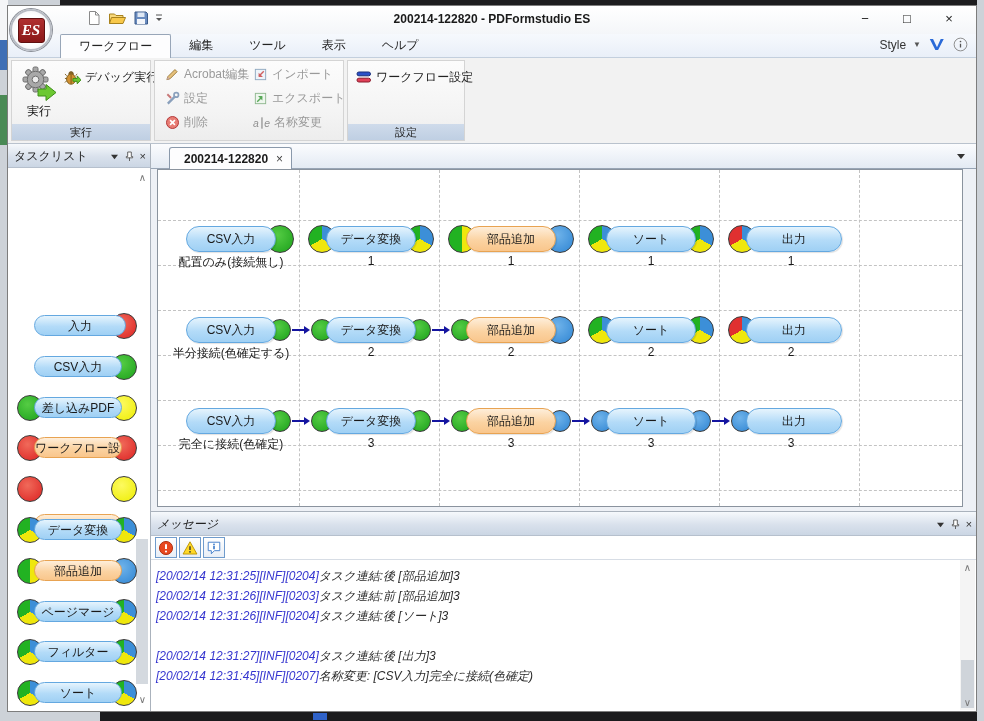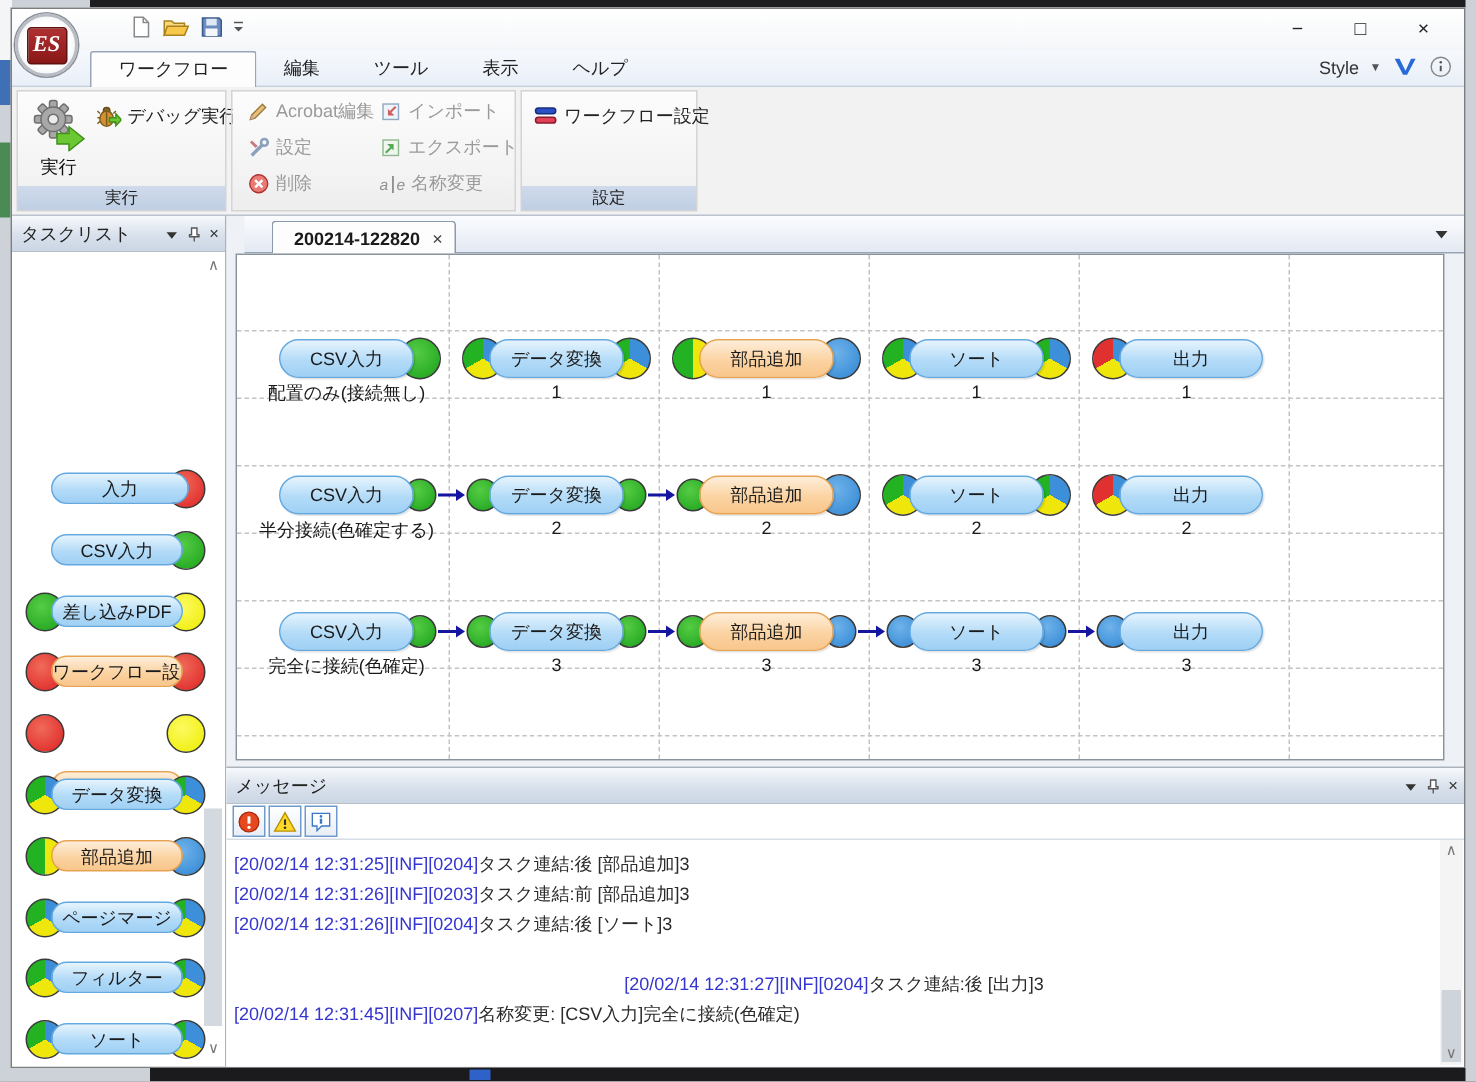--- a/index.html
+++ b/index.html
@@ -67,34 +67,34 @@
   .c-blue{background:radial-gradient(circle at 40% 35%,#6fb3ea,#2f85d3);}
   .c-pie-gby{background:conic-gradient(#3c8fd8 0 120deg,#efe70c 0 240deg,#22b222 0 360deg);}
   .c-pie-rby{background:conic-gradient(#3c8fd8 0 120deg,#efe70c 0 240deg,#e03030 0 360deg);}
   .c-half-gy{background:linear-gradient(90deg,#22b222 50%,#efe70c 50%);}
   .pill{position:absolute;height:21px;border-radius:11px;font-size:12px;color:#1a1a1a;text-align:center;line-height:20px;white-space:nowrap;overflow:hidden;}
   .p-blue{background:linear-gradient(#e6f4fd,#b3dbf8 55%,#9fd0f4);border:1px solid #64a8e0;}
   .p-orange{background:linear-gradient(#feeeda,#fbd3a2 55%,#f9c68c);border:1px solid #e8a352;}
 
   
   .main{position:absolute;left:143px;top:138px;right:0;bottom:0;background:#eef1f6;}
-  .tabstrip{position:absolute;left:12px;top:0;right:0;height:25px;background:linear-gradient(#fbfcfe,#e3eaf3);border-bottom:1px solid #98a5b5;}
+  .tabstrip{position:absolute;left:0;top:0;right:0;height:25px;background:linear-gradient(#fbfcfe,#e3eaf3);border-bottom:1px solid #98a5b5;}
   .doctab{position:absolute;left:18px;top:3px;height:22px;padding:0 8px 0 14px;background:#fdfdfe;border:1px solid #8a99ab;border-bottom:none;border-radius:3px 3px 0 0;display:flex;align-items:center;gap:8px;font-size:12px;font-weight:bold;color:#1a1a1a;}
   .doctab .tclose{font-weight:normal;color:#444;font-size:12px;}
   .tabstrip .strip-dd{position:absolute;right:10px;top:8px;}
   .canvas{position:absolute;left:6px;top:25px;width:806px;height:338px;background:#fff;border:1px solid #8a939e;overflow:hidden;}
   .vline{position:absolute;top:0;bottom:0;border-left:1px dashed #c3c3c3;}
   .hline{position:absolute;left:0;right:0;border-top:1px dashed #c3c3c3;}
   .cnode .pill{box-shadow:1px 1px 1px rgba(0,0,0,0.12);}
   .csub{position:absolute;font-size:12px;color:#1a1a1a;text-align:center;white-space:nowrap;width:180px;}
   .aline{position:absolute;height:2px;background:#1515a0;}
   .ahead{position:absolute;width:0;height:0;border-left:6px solid #1515a0;border-top:4px solid transparent;border-bottom:4px solid transparent;}
 
   
-  .msgpanel{position:absolute;left:0;right:0;bottom:0;top:367px;background:#fff;border-top:1px solid #aab2bc;}
+  .msgpanel{position:absolute;left:0;right:0;bottom:0;top:367px;background:#fff;border-top:1px solid #aab2bc;font-style:italic;}
   .msgtools{position:absolute;left:4px;top:24px;height:23px;display:flex;gap:2px;align-items:center;}
   .mtool{width:22px;height:21px;border:1px solid #6f9bcc;background:linear-gradient(#ffffff,#e8eef6);display:flex;align-items:center;justify-content:center;}
   .msglist{position:absolute;left:0;right:0;top:47px;bottom:0;background:#fff;overflow:hidden;border-top:1px solid #d7dde5;}
   .mline{position:absolute;left:5px;right:20px;height:18px;font-size:12px;white-space:nowrap;}
   .mpre{color:#3535cf;} .mtxt{color:#2b2b2b;}
   .mscroll{position:absolute;right:1px;top:0;bottom:1px;width:15px;background:#f4f4f4;}
   .mscroll .sa{position:absolute;left:0;width:100%;text-align:center;color:#777;font-size:10px;}
   .mthumb{position:absolute;left:1px;width:13px;background:#cfd4da;}
 </style>
 </head>
@@ -135,20 +135,21 @@
               <rect x="4" y="9" width="8" height="5" fill="#f4f6fa"></rect>
             </svg>
           </span>
         <span class="icn">
           <svg width="8" height="11" viewBox="0 0 8 11">
               <path d="M1 2h6" stroke="#555"></path>
               <path d="M1 5l3 3 3-3z" fill="#555"></path>
             </svg>
           </span>
       </div>
+      <div class="wtitle">200214-122820 - PDFormstudio ES</div>
       <div class="wcontrols" style="position:absolute;right:6px;top:0;display:flex;">
         <div class="wbtn">−</div>
         <div class="wbtn">□</div>
         <div class="wbtn">×</div>
       </div>
     </div>
 
     <div class="eslogo">
       <div class="esq">ES</div>
     </div>
@@ -537,20 +538,20 @@
           </div>
         <div class="msglist" id="msg-list">
           <div class="mscroll">
             <span class="sa" style="top:2px;">∧</span>
             <div class="mthumb" style="top:100px;height:48px;"></div>
             <span class="sa" style="bottom:2px;">∨</span>
           </div>
         <div class="mline" style="top: 8px;"><span class="mpre">[20/02/14 12:31:25][INF][0204]</span><span class="mtxt">タスク連結:後 [部品追加]3</span></div>
             <div class="mline" style="top: 28px;"><span class="mpre">[20/02/14 12:31:26][INF][0203]</span><span class="mtxt">タスク連結:前 [部品追加]3</span></div>
             <div class="mline" style="top: 48px;"><span class="mpre">[20/02/14 12:31:26][INF][0204]</span><span class="mtxt">タスク連結:後 [ソート]3</span></div>
-            <div class="mline" style="top: 88px; text-align: center;"><span class="mpre">[20/02/14 12:31:27][INF][0204]</span><span class="mtxt">タスク連結:後 [出力]3</span></div>
+            <div class="mline" style="top: 88px;"><span class="mpre">[20/02/14 12:31:27][INF][0204]</span><span class="mtxt">タスク連結:後 [出力]3</span></div>
             <div class="mline" style="top: 108px;"><span class="mpre">[20/02/14 12:31:45][INF][0207]</span><span class="mtxt">名称変更: [CSV入力]完全に接続(色確定)</span></div>
           </div>
       </div>
     </div>
 
   </div>
 </div>
 
 </body></html>

